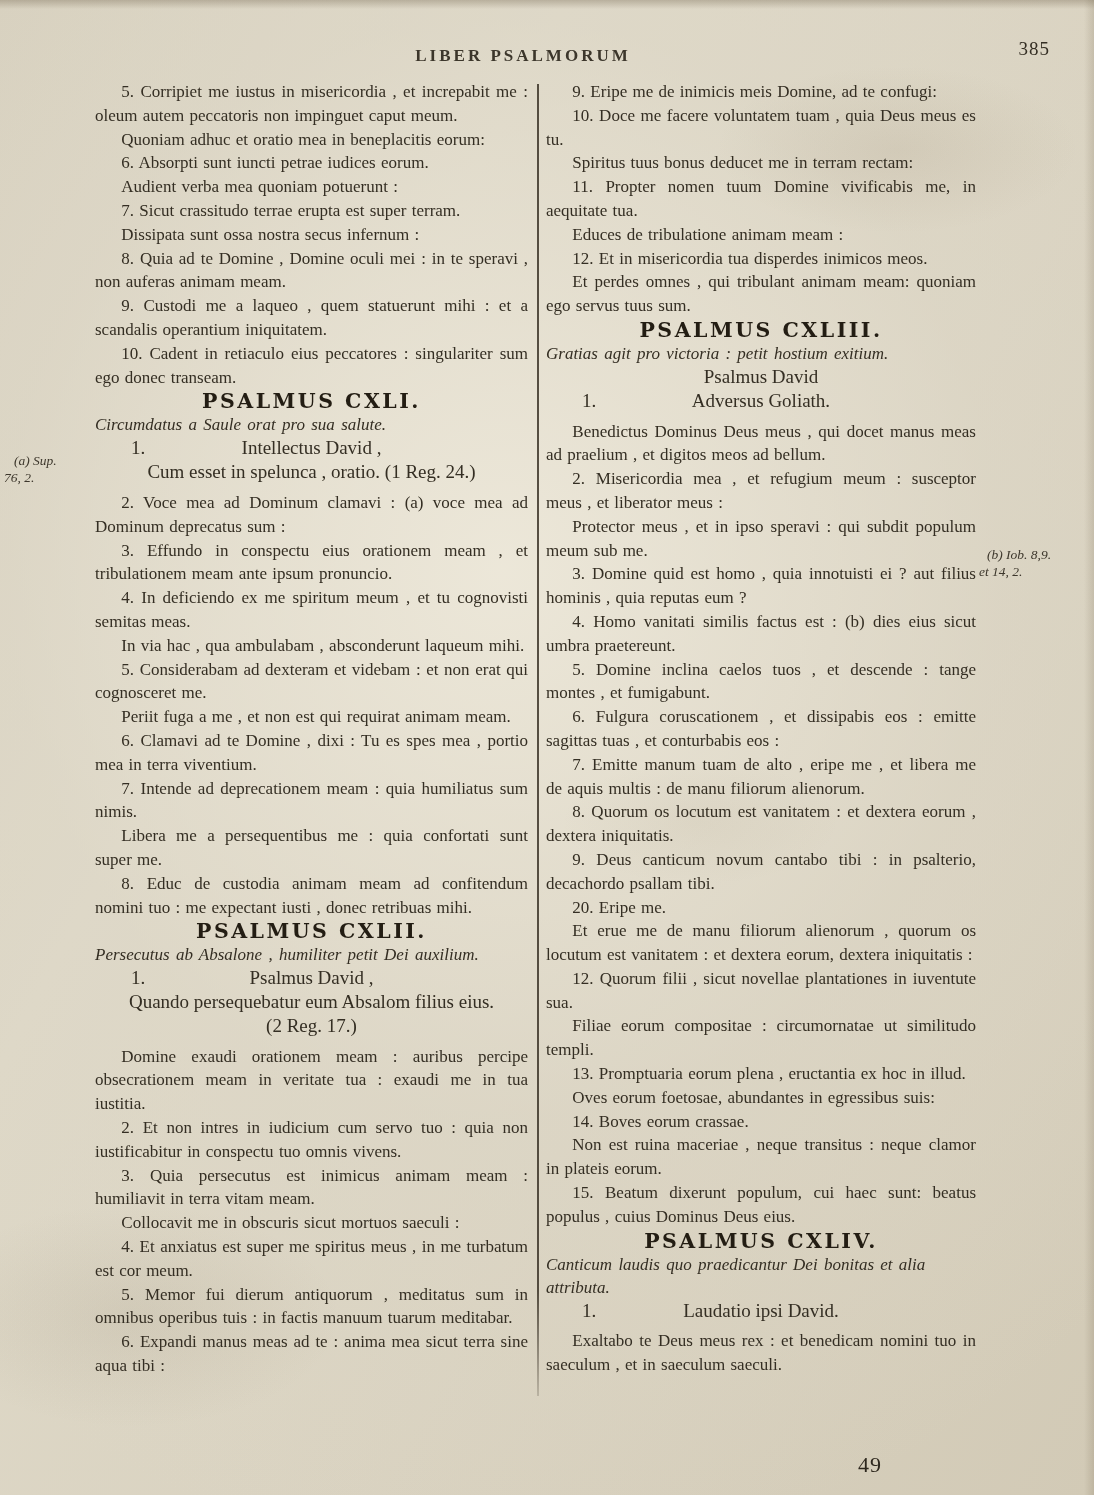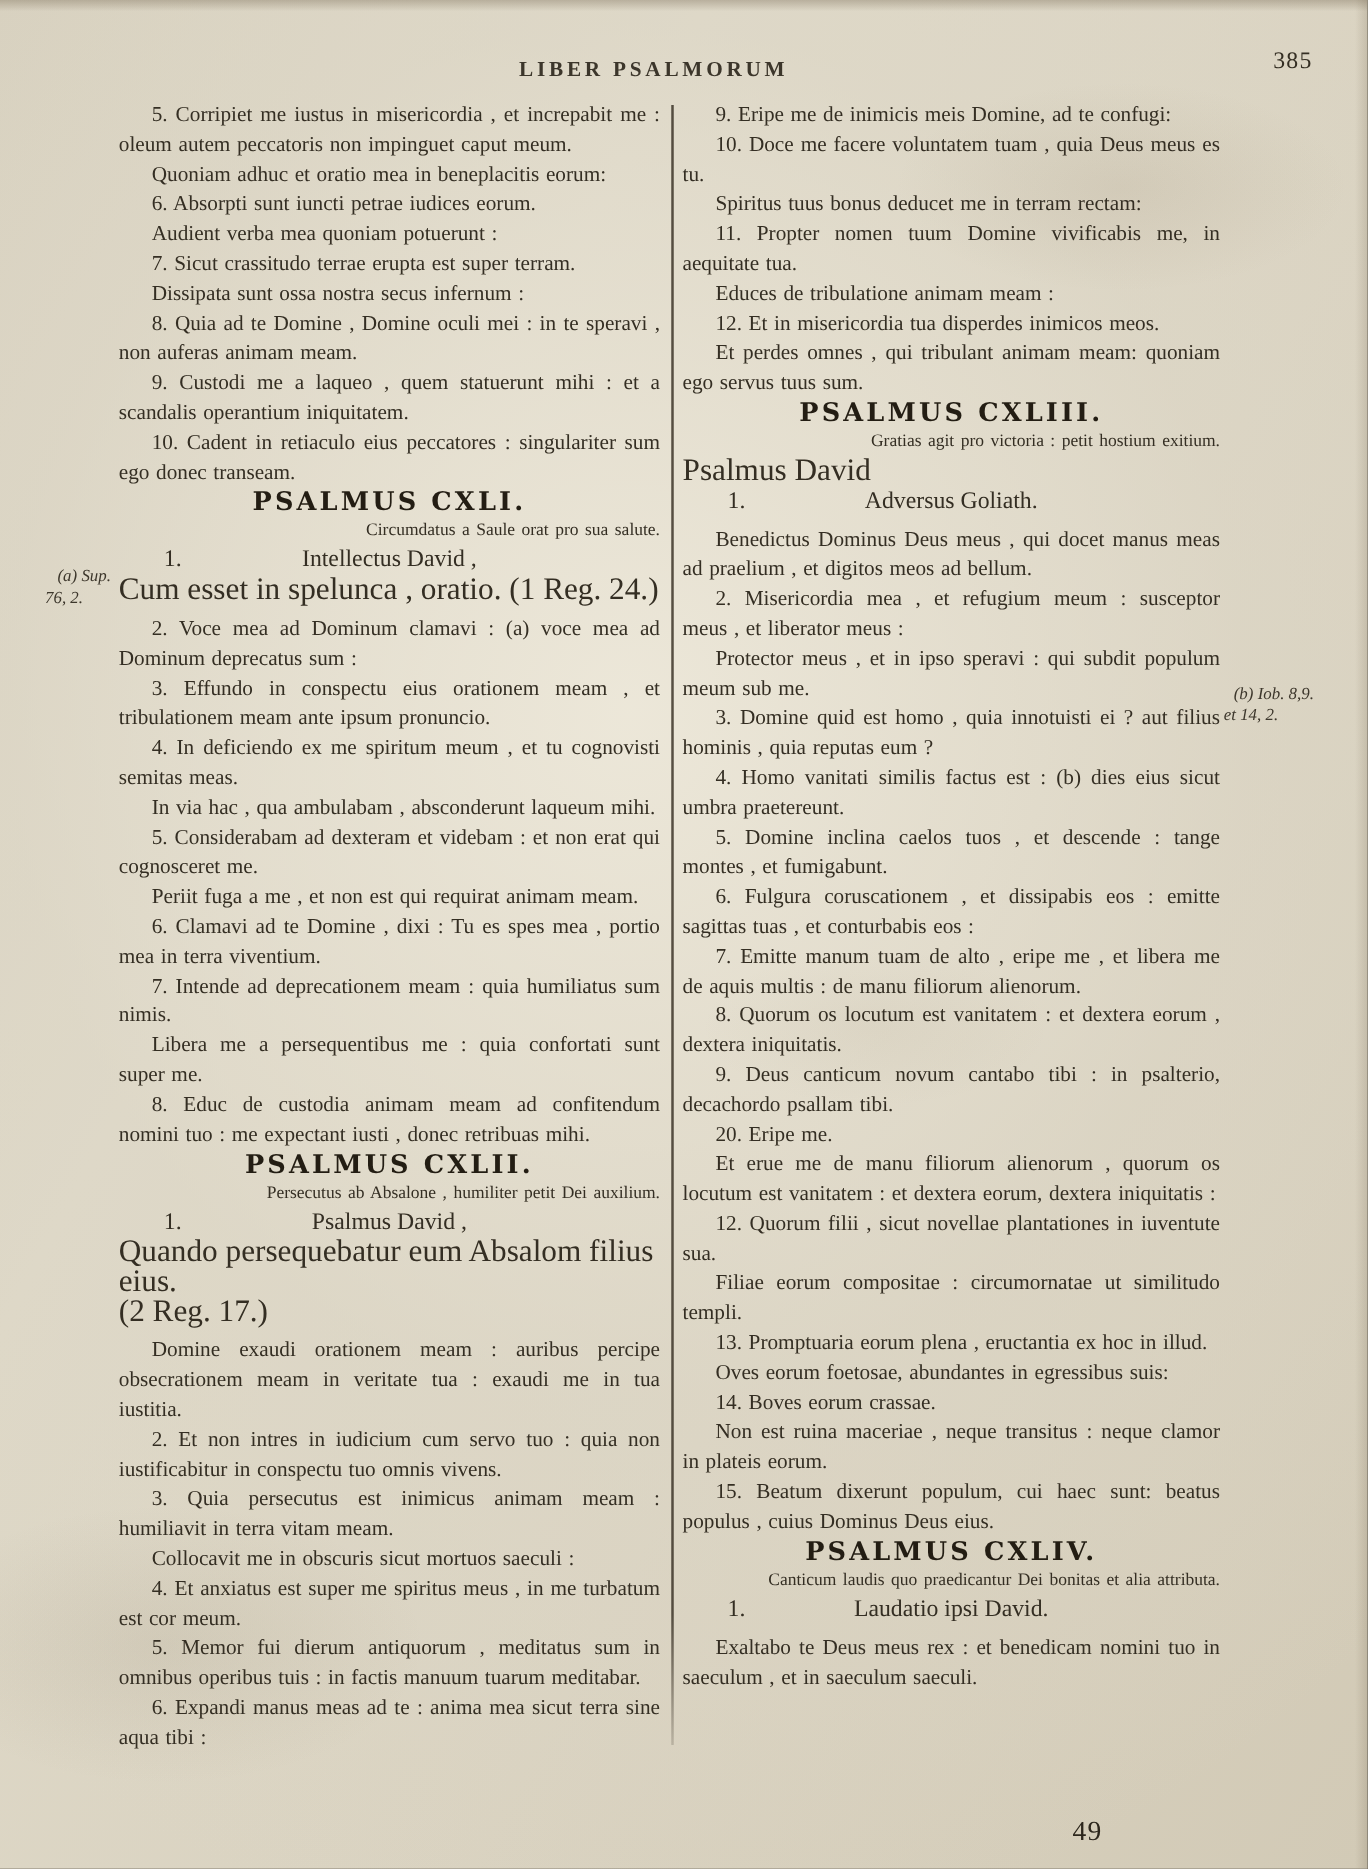--- a/index.html
+++ b/index.html
@@ -39,44 +39,44 @@
   .divider {
     position:absolute; left:537px; top:84px; width:1.5px; height:1312px;
     background: linear-gradient(to bottom, rgba(60,52,40,0.85) 92%, rgba(60,52,40,0.2));
   }
   .col p, .col h2 { margin:0; }
   .verse {
     font-size:17px; line-height:23.8px; text-align:justify;
     text-indent:1.55em; word-spacing:0.06em;
   }
   .centered {
-    font-size:25px; line-height:23.8px; text-indent:0;
+    font-size:19px; line-height:23.8px; text-align:center; text-indent:0;
   }
   .numbered-title {
     position:relative; font-size:19px; line-height:23.8px;
     text-align:center; text-indent:0;
   }
   .numbered-title .vnum { position:absolute; left:1.9em; }
   .argument {
-    font-size:14px; line-height:23px; text-align:right;
-    margin:2px 0 3px; word-spacing:0.12em;
+    font-size:17px; line-height:23px; text-align:left;
+    font-style:italic; margin:2px 0 3px; word-spacing:0.12em;
   }
   .psalm-heading {
     font-family:"DejaVu Serif", serif;
     font-size:20.5px; font-weight:700; letter-spacing:2.5px;
     text-align:center; color:#231d13; margin:12px 0 6px;
   }
   .centered + .verse, .numbered-title + .verse { margin-top:7px; }
   .margin-note {
     position:absolute; font-size:13.5px; line-height:17px;
     color:#3d372c; font-style:italic;
   }
   .margin-note .note-line-1 { display:block; }
   .margin-note .note-line-2 { display:block; }
-  .note-a { left:36px; top:452px; width:80px; }
+  .note-a { left:4px; top:452px; width:80px; }
   .note-a .note-line-1 { text-indent:10px; }
   .note-b { left:979px; top:546px; width:112px; }
   .note-b .note-line-1 { text-indent:8px; }
   .signature {
     position:absolute; left:858px; top:1452px;
     font-size:22px; font-weight:400; color:#2d271d; letter-spacing:1px;
   }
 </style>
 </head>
 <body>

